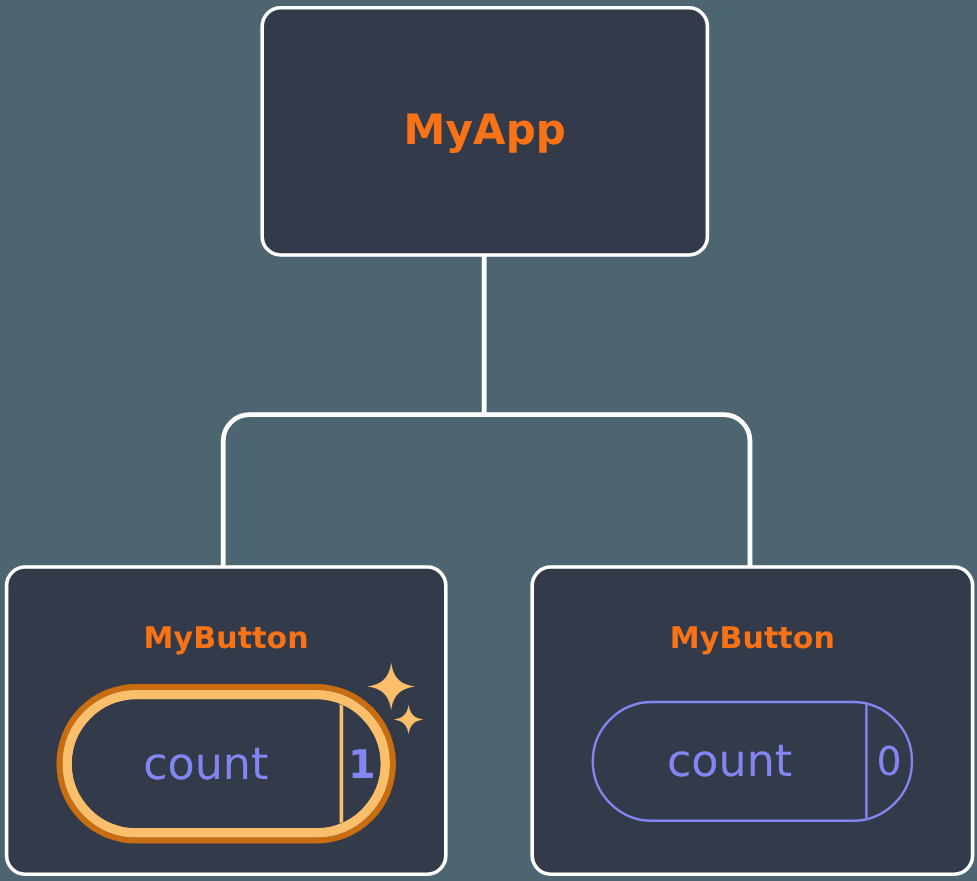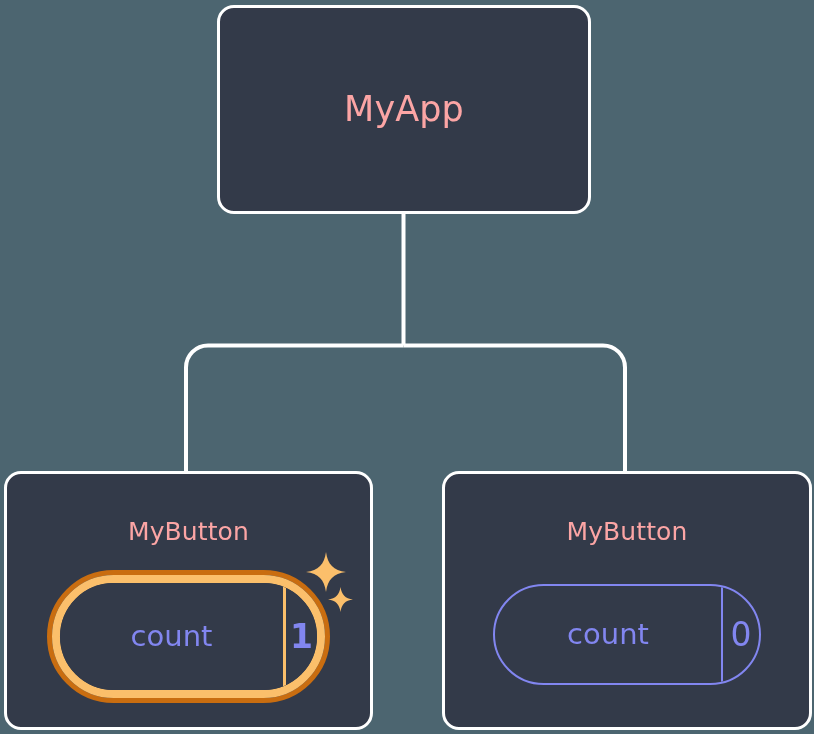--- a/index.html
+++ b/index.html
@@ -52,23 +52,23 @@
     height: 259px;
   }
   .node-child-right {
     left: 442px;
     top: 471px;
     width: 370px;
     height: 259px;
   }
 
   .node-title {
-    color: #fca5a5;
+    color: #f97316;
     font-size: 35px;
-    font-weight: 400;
+    font-weight: 700;
     letter-spacing: 0.1px;
     line-height: 1;
     white-space: nowrap;
   }
   .node-child-left .node-title,
   .node-child-right .node-title {
     margin-top: 45px;
     font-size: 25px;
   }
 
@@ -150,21 +150,21 @@
   .pill-highlight-core .pill-divider {
     background: #fbbf6b;
     width: 3px;
   }
 
   .pill-key {
     flex: 0 0 auto;
     display: flex;
     align-items: center;
     justify-content: center;
-    font-size: 29px;
+    font-size: 37px;
     line-height: 1;
     padding: 0 20px;
     white-space: nowrap;
   }
   .pill-plain .pill-key { min-width: 186px; }
   .pill-highlight-core .pill-key { min-width: 183px; }
 
   .pill-divider {
     flex: 0 0 auto;
     align-self: stretch;

